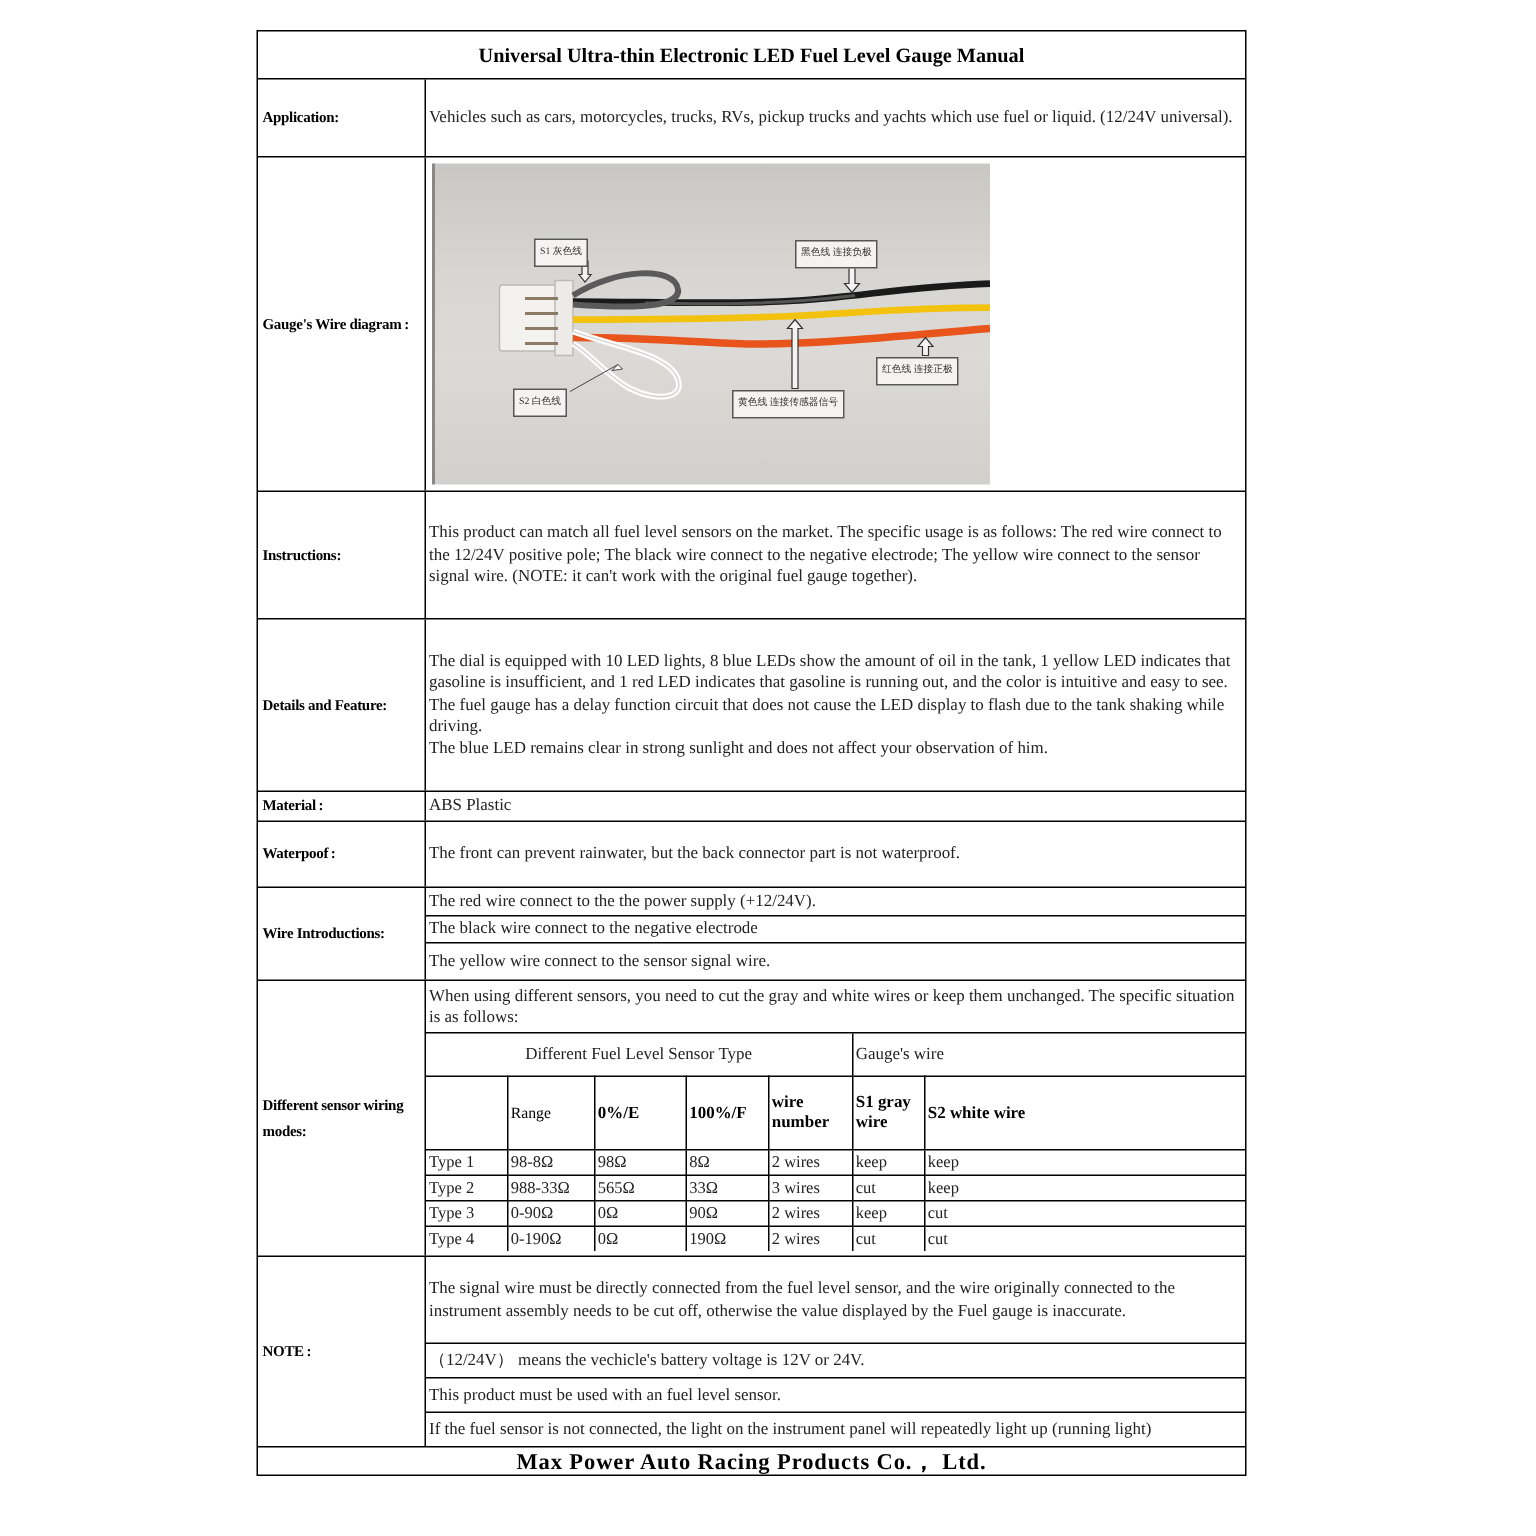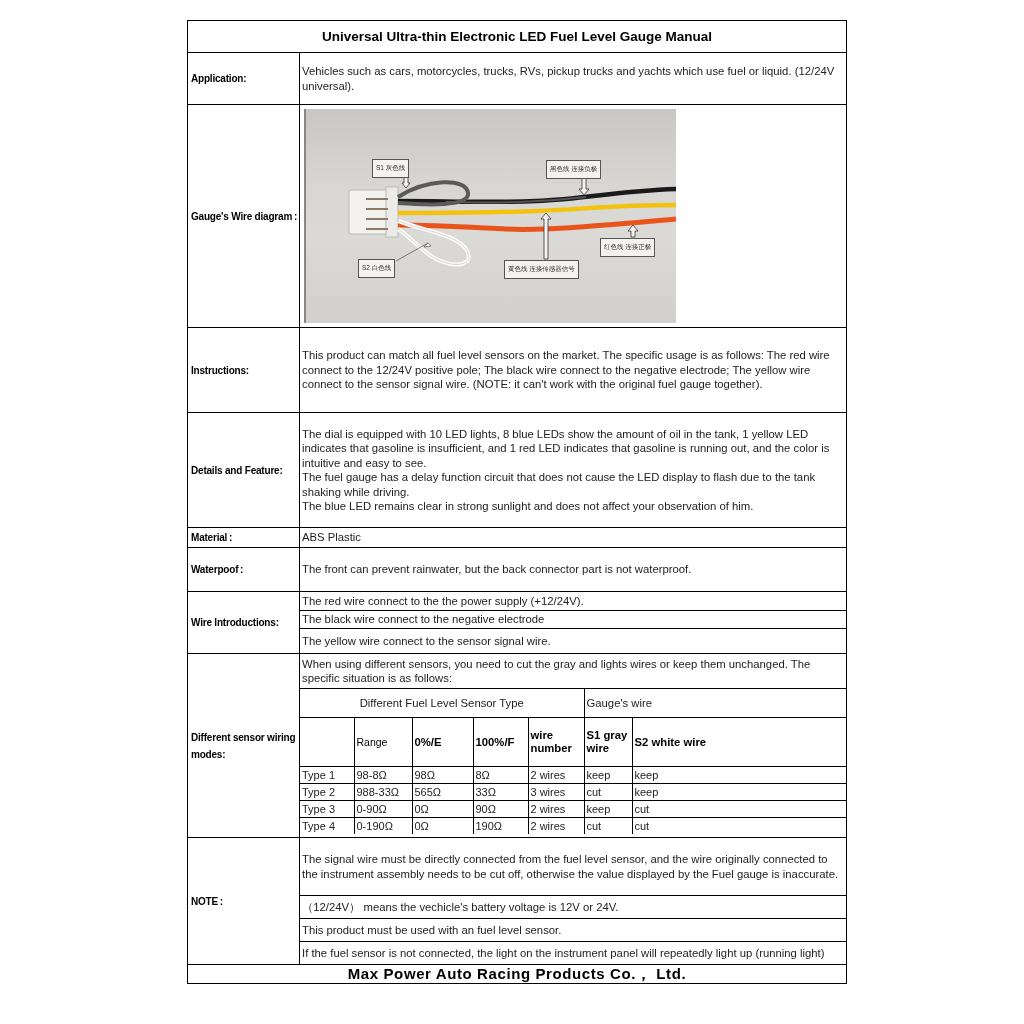--- a/index.html
+++ b/index.html
@@ -1,17 +1,17 @@
 <!DOCTYPE html>
 <html><head>
 <meta charset="utf-8">
 <style>
   html, body { margin: 0; padding: 0; background: #ffffff; }
   body { width: 1024px; height: 1024px; position: relative; font-family: "Liberation Sans", sans-serif; color: #111; }
-  .sheet { position: absolute; left: 187px; top: 20px; width: 660px; border: 1.5px solid #000; box-sizing: border-box; }
+  .sheet { position: absolute; left: 171px; top: 20px; width: 660px; border: 1.5px solid #000; box-sizing: border-box; font-family: Liberation Serif, serif; }
   .row { display: flex; border-bottom: 1.5px solid #000; box-sizing: border-box; }
   .row:last-child { border-bottom: none; }
   .lbl { width: 112px; flex: none; border-right: 1.5px solid #000; box-sizing: border-box; display: flex; align-items: center; padding-left: 3px; font-size: 10px; font-weight: bold; line-height: 17px; color: #000; letter-spacing: -0.2px; }
   .val { flex: 1; box-sizing: border-box; font-size: 11.3px; line-height: 14.5px; color: #222; }
   .pad { padding: 2px 2px 2px 2px; display: flex; align-items: center; }
   .title { justify-content: center; align-items: center; height: 32px; font-weight: bold; font-size: 13.5px; color: #000; }
   .footer { justify-content: center; align-items: center; height: 18px; font-size: 15px; font-weight: bold; color: #000; letter-spacing: 0.6px; }
   .sub { border-bottom: 1px solid #000; padding: 0 2px; display: flex; align-items: center; }
   .sub:last-child { border-bottom: none; }
   .photo { position: relative; width: 370px; height: 214px; margin: 4px 0 4px 4px; background: linear-gradient(180deg, #c9c7c4 0%, #d8d6d3 35%, #dcdad7 60%, #d2d0cd 100%); border-left: 2px solid #888; overflow: hidden; }
@@ -112,21 +112,21 @@
     <div class="val" style="display:flex;flex-direction:column">
       <div class="sub" style="height:18px">The red wire connect to the the power supply (+12/24V).</div>
       <div class="sub" style="height:17px">The black wire connect to the negative electrode</div>
       <div class="sub" style="flex:1">The yellow wire connect to the sensor signal wire.</div>
     </div>
   </div>
 
   <div class="row" style="height:184px">
     <div class="lbl" style="align-items:flex-start;padding-top:75px">Different sensor wiring modes:</div>
     <div class="val" style="display:flex;flex-direction:column">
-      <div class="sub" style="height:34px;border-bottom:1.5px solid #000">When using different sensors, you need to cut the gray and lights wires or keep them unchanged. The specific situation is as follows:</div>
+      <div class="sub" style="height:34px;border-bottom:1.5px solid #000">When using different sensors, you need to cut the gray and white wires or keep them unchanged. The specific situation is as follows:</div>
       <table class="sens">
         <colgroup>
           <col style="width:54px">
             <col style="width:58px">
             <col style="width:61px">
             <col style="width:55px">
             <col style="width:56px">
             <col style="width:48px">
             <col>
         </colgroup>

